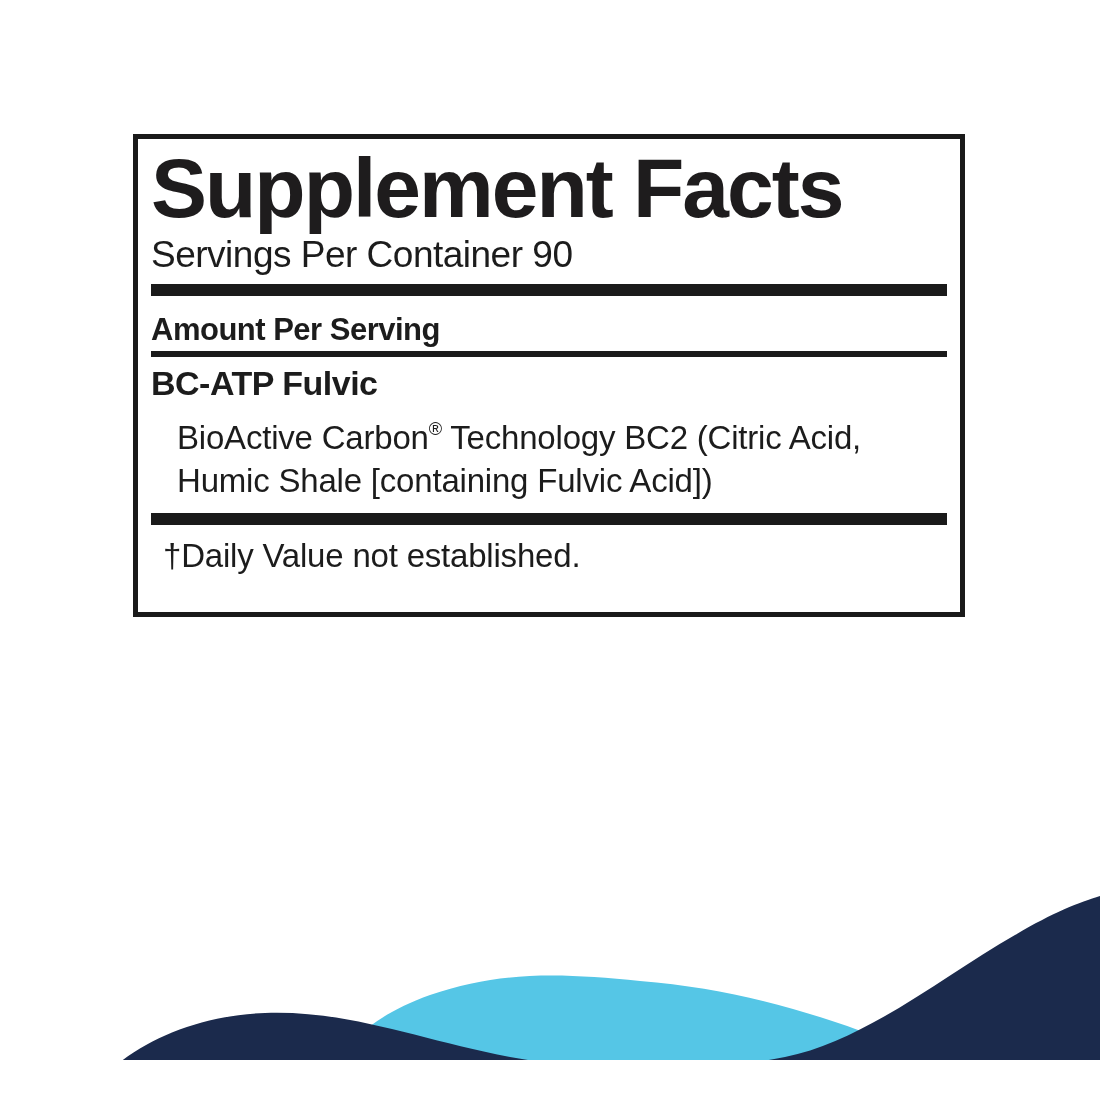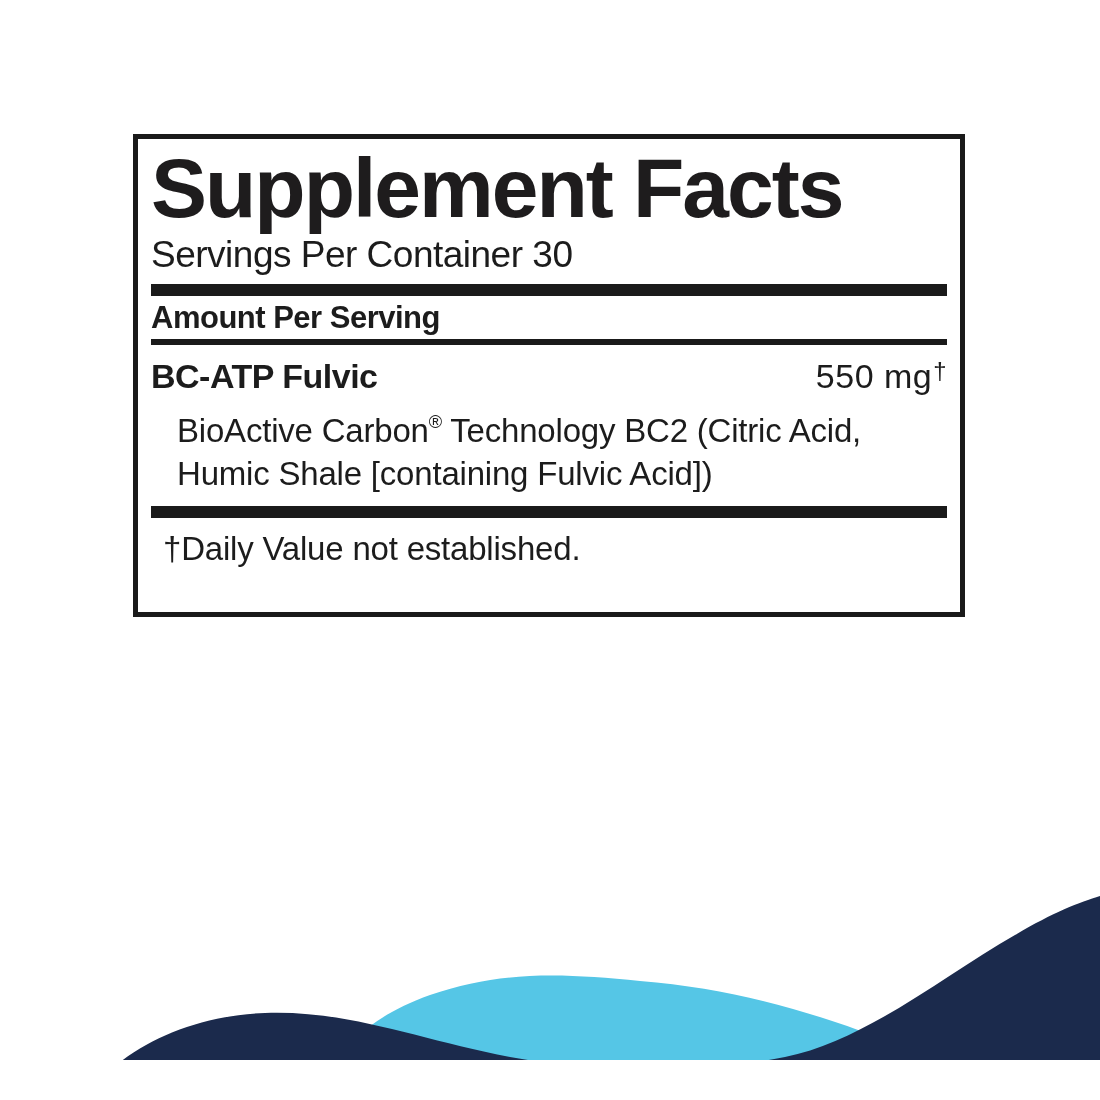--- a/index.html
+++ b/index.html
@@ -46,21 +46,21 @@
   }
   .serving-block { margin-top: 6px; }
   .bar {
     background: #1a1a1a;
     width: 100%;
   }
   .bar-thick { height: 12px; }
   .bar-med   { height: 6px; }
   .bar-top   { margin-top: 7px; }
   .aps-label {
-    margin: 4px 0 3px 0;
+    margin: 16px 0 3px 0;
     font-size: 31px;
     line-height: 36px;
     font-weight: bold;
     letter-spacing: -0.5px;
   }
   .blend-row {
     margin-top: 5px;
     display: flex;
     justify-content: space-between;
     align-items: baseline;
@@ -126,32 +126,31 @@
 </style>
 </head>
 <body>
 
 <div class="canvas">
 
   <section class="facts-box">
     <h1 class="panel-title">Supplement Facts</h1>
 
     <div class="serving-block">
-      <p class="serving-line">Servings Per Container 30</p>
+      <p class="serving-line">Servings Per Container 90</p>
     </div>
 
     <div class="bar bar-thick bar-top"></div>
 
     <p class="aps-label">Amount Per Serving</p>
 
     <div class="bar bar-med"></div>
 
     <div class="blend-row">
       <span class="blend-name">BC-ATP Fulvic</span>
-      <span class="blend-amount"><span>550 mg</span><span class="dagger-sup">†</span></span>
     </div>
 
     <p class="blend-desc"><span>BioActive Carbon</span><span class="reg-sup">®</span><span> Technology BC2 (Citric Acid, Humic Shale [containing Fulvic Acid])</span></p>
 
     <div class="bar bar-thick bar-bottom"></div>
 
     <p class="footnote">†Daily Value not established.</p>
   </section>
 
 

